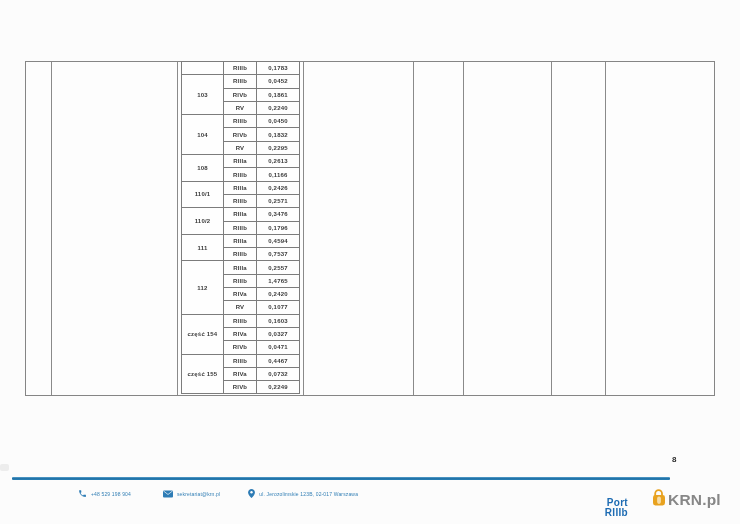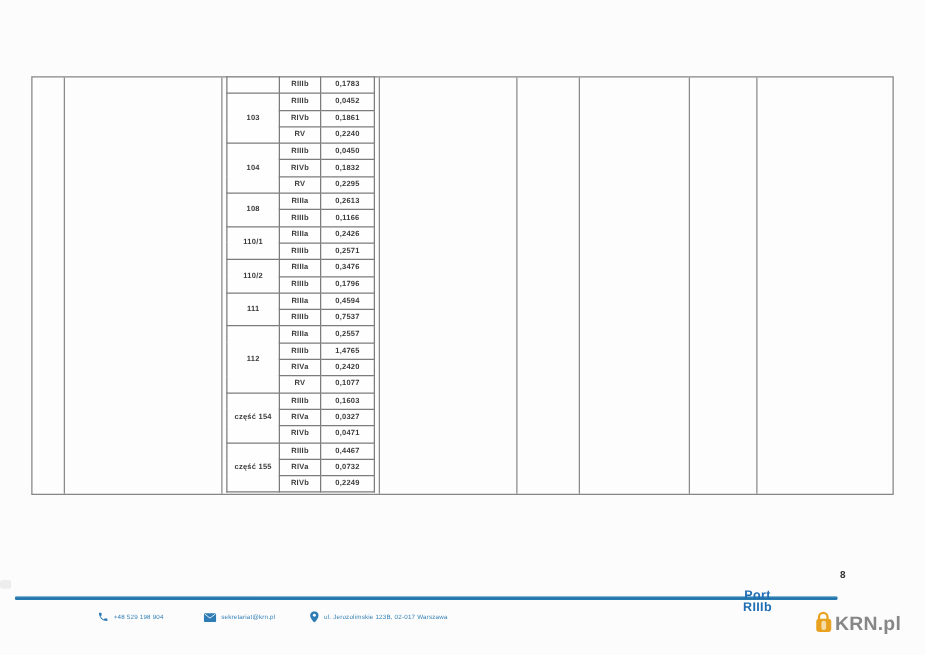--- a/index.html
+++ b/index.html
@@ -26,21 +26,21 @@
   td.col-value{width:42px;}
   
   .page-number{position:absolute;left:672px;top:455px;font-size:8px;font-weight:700;color:#2b2b2b;}
   .blue-rule{position:absolute;left:12px;top:477px;width:658px;height:3px;
     background:linear-gradient(#5aa1cc,#1e6fa5 55%,#2b83b8);border-radius:1px;}
   .contact-bar{position:absolute;left:78px;top:489px;display:flex;align-items:center;gap:0;color:#2e7cb5;}
   .contact-item{display:flex;align-items:center;}
   .contact-item .ico{display:inline-flex;align-items:center;justify-content:center;margin-right:4px;}
   .contact-item .txt{font-size:5px;letter-spacing:.15px;color:#3580b6;white-space:nowrap;}
   .gap1{width:32px;} .gap2{width:28px;}
-  .brand-logo{position:absolute;left:584px;top:472px;width:44px;text-align:center;
+  .brand-logo{position:absolute;left:584px;top:498px;width:44px;text-align:right;
     font-weight:800;font-size:10px;line-height:10px;letter-spacing:.3px;}
   .watermark{position:absolute;left:652px;top:489px;display:flex;align-items:center;}
   .watermark .wm-text{font-size:15.5px;font-weight:700;letter-spacing:.2px;margin-left:2px;}
   
   .scan-smudge{position:absolute;left:0;top:464px;width:9px;height:7px;background:#ededed;border-radius:2px;}
 </style>
 </head>
 <body>
 
 <div class="page">

